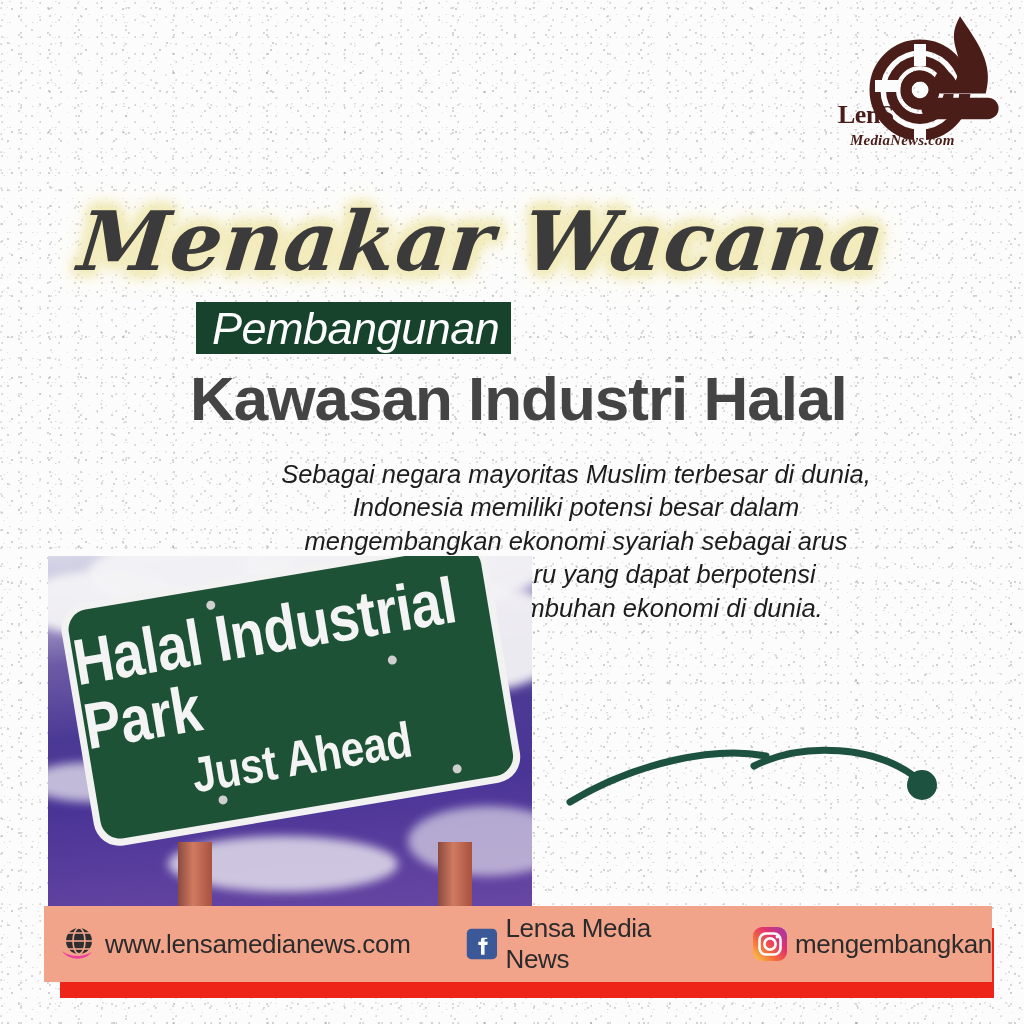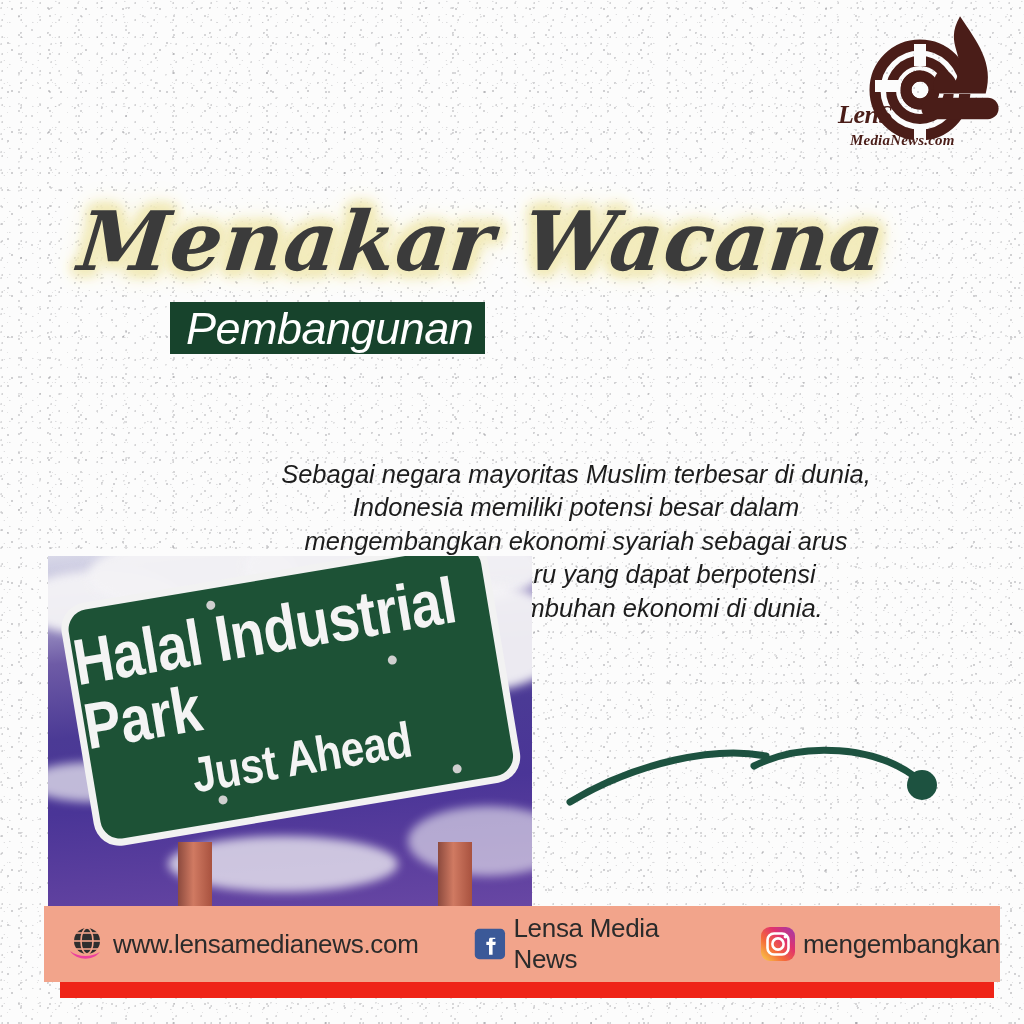--- a/index.html
+++ b/index.html
@@ -68,21 +68,20 @@
     top: 38px;
     width: 140px;
     height: 120px;
   }
   #logo svg { display: block; width: 140px; height: 120px; }
   #logo-wordmark {
     position: absolute;
     left: 2px;
     bottom: 28px;
     font-family: "Liberation Serif", serif;
-    font-style: italic;
     font-weight: bold;
     font-size: 26px;
     color: #4a1d18;
     letter-spacing: -0.5px;
   }
   #logo-sub {
     position: absolute;
     left: 14px;
     bottom: 9px;
     font-family: "Liberation Serif", serif;
@@ -124,21 +123,21 @@
        0 0 34px #f6f0cd;
   }
 
   #title-banner-row {
     position: relative;
     height: 58px;
     margin-top: -2px;
   }
   #title-banner {
     position: absolute;
-    left: 170px;
+    left: 196px;
     top: 0;
     height: 52px;
     padding: 0 12px 0 16px;
     background: #17432c;
     display: flex;
     align-items: center;
   }
   #title-banner-text {
     font-size: 45px;
     font-style: italic;
@@ -278,21 +277,21 @@
   }
   #footer-bar {
     position: absolute;
     left: 44px;
     top: 906px;
     width: 934px;
     height: 76px;
     background: #f2a48b;
     display: flex;
     align-items: center;
-    padding-left: 22px;
+    padding-left: 14px;
     gap: 19px;
   }
   .footer-item {
     display: flex;
     align-items: center;
     height: 100%;
   }
   .footer-text {
     font-size: 26px;
     color: #2b2b2b;
@@ -335,20 +334,23 @@
 
   <div id="title-block">
     <div id="title-script-wrap">
       <span id="title-script">Menakar Wacana</span>
     </div>
     <div id="title-banner-row">
       <div id="title-banner">
         <span id="title-banner-text">Pembangunan</span>
       </div>
     </div>
+    <div id="title-bold-row">
+      <span id="title-bold">Kawasan Industri Halal</span>
+    </div>
   </div>
 
   <div id="lead">Sebagai negara mayoritas Muslim terbesar di dunia, Indonesia memiliki potensi besar dalam mengembangkan ekonomi syariah sebagai arus perekonomian baru yang dapat berpotensi mendorong pertumbuhan ekonomi di dunia.</div>
 
   <div id="photo">
     <div class="cloud" style="left:-30px; top:14px;  width:170px; height:66px;"></div>
     <div class="cloud" style="left:40px;  top:-18px; width:210px; height:74px;"></div>
     <div class="cloud" style="left:196px; top:-34px; width:300px; height:90px;"></div>
     <div class="cloud" style="left:330px; top:26px;  width:190px; height:110px;"></div>
     <div class="cloud" style="left:-20px; top:206px; width:130px; height:40px; opacity:.7;"></div>

